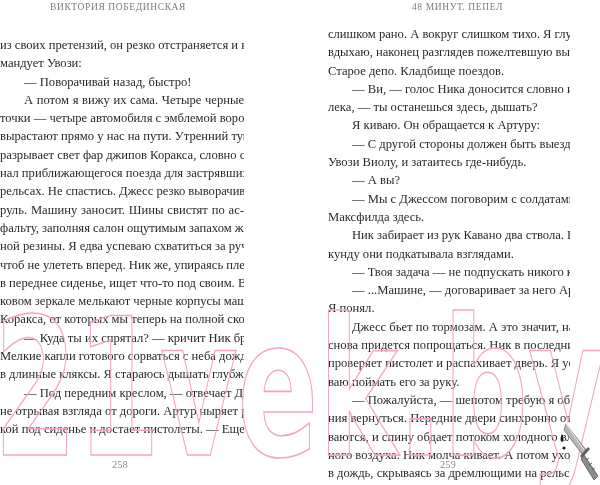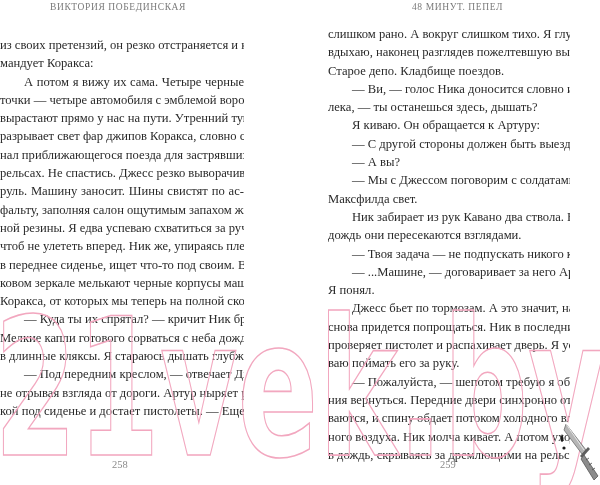--- a/index.html
+++ b/index.html
@@ -98,21 +98,22 @@
   </style>
 </head>
 <body>
 
 <div class="spread">
 
   <div class="page page-left">
     <div class="running-head">ВИКТОРИЯ ПОБЕДИНСКАЯ</div>
     <div class="text-block">
         <span class="line">из своих претензий, он резко отстраняется и ко-</span>
-        <span class="line last">мандует Коракса:</span>
+        <span class="line last">мандует Увози:</span>
+        <span class="line indent last">— Поворачивай назад, быстро!</span>
         <span class="line indent">А потом я вижу их сама. Четыре черные</span>
         <span class="line">точки — четыре автомобиля с эмблемой ворона —</span>
         <span class="line">вырастают прямо у нас на пути. Утренний туман</span>
         <span class="line">разрывает свет фар джипов Коракса, словно сиг-</span>
         <span class="line">нал приближающегося поезда для застрявших на</span>
         <span class="line">рельсах. Не спастись. Джесс резко выворачивает</span>
         <span class="line">руль. Машину заносит. Шины свистят по ас-</span>
         <span class="line">фальту, заполняя салон ощутимым запахом жже-</span>
         <span class="line">ной резины. Я едва успеваю схватиться за ручку,</span>
         <span class="line">чтоб не улететь вперед. Ник же, упираясь плечом</span>
@@ -132,25 +133,26 @@
   <div class="page page-right">
     <div class="running-head">48 МИНУТ. ПЕПЕЛ</div>
     <div class="text-block">
         <span class="line">слишком рано. А вокруг слишком тихо. Я глубоко</span>
         <span class="line">вдыхаю, наконец разглядев пожелтевшую вывеску.</span>
         <span class="line last">Старое депо. Кладбище поездов.</span>
         <span class="line indent">— Ви, — голос Ника доносится словно изда-</span>
         <span class="line last">лека, — ты останешься здесь, дышать?</span>
         <span class="line indent last">Я киваю. Он обращается к Артуру:</span>
         <span class="line indent">— С другой стороны должен быть выезд.</span>
+        <span class="line last">Увози Виолу, и затаитесь где-нибудь.</span>
         <span class="line indent last">— А вы?</span>
         <span class="line indent">— Мы с Джессом поговорим с солдатами</span>
-        <span class="line last">Максфилда свет.</span>
+        <span class="line last">Максфилда здесь.</span>
         <span class="line indent">Ник забирает из рук Кавано два ствола. На се-</span>
-        <span class="line last">дождь они пересекаются взглядами.</span>
+        <span class="line last">кунду они подкатывала взглядами.</span>
         <span class="line indent">— Твоя задача — не подпускать никого к... —</span>
         <span class="line indent">— ...Машине, — договаривает за него Арт. —</span>
         <span class="line last">Я понял.</span>
         <span class="line indent">Джесс бьет по тормозам. А это значит, нам</span>
         <span class="line">снова придется попрощаться. Ник в последний раз</span>
         <span class="line">проверяет пистолет и распахивает дверь. Я успе-</span>
         <span class="line last">ваю поймать его за руку.</span>
         <span class="line indent">— Пожалуйста, — шепотом требую я обеща-</span>
         <span class="line">ния вернуться. Передние двери синхронно откры-</span>
         <span class="line">ваются, и спину обдает потоком холодного влаж-</span>

